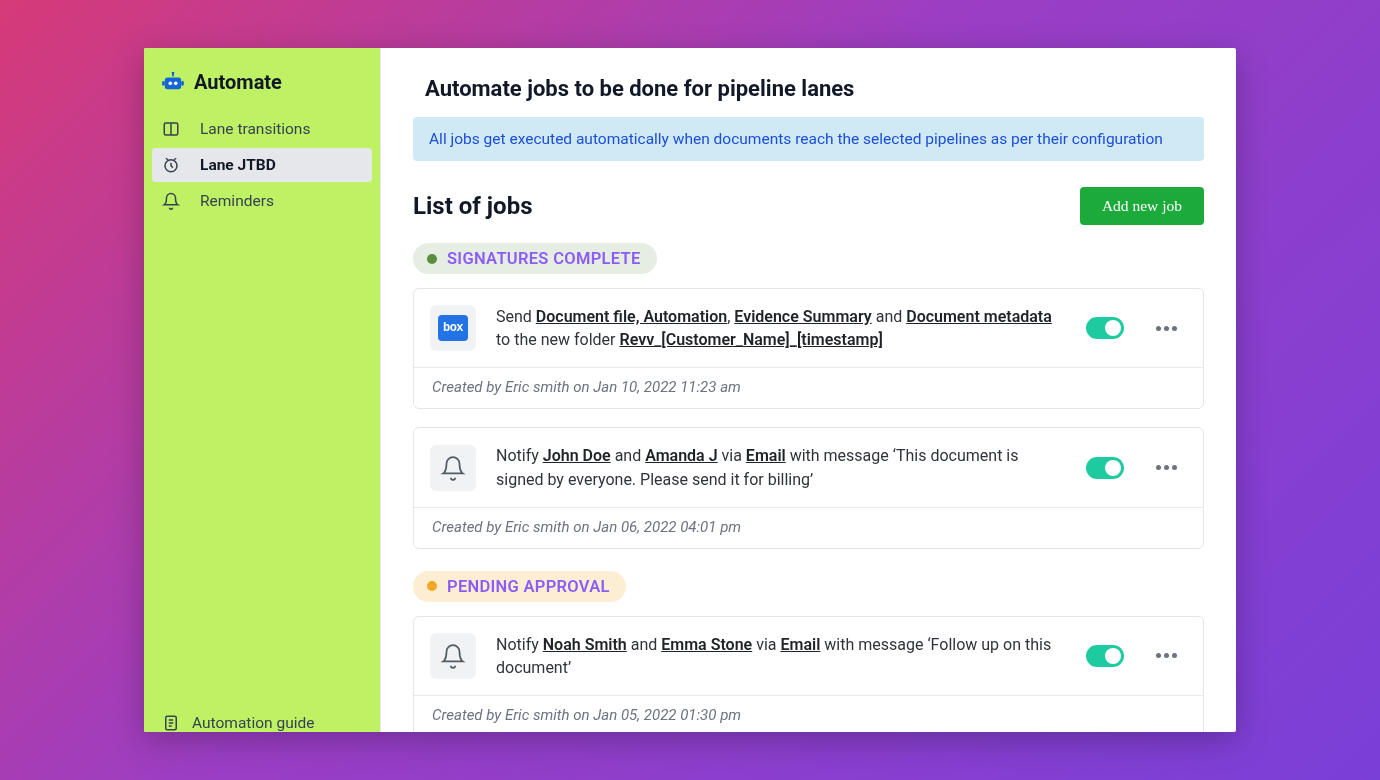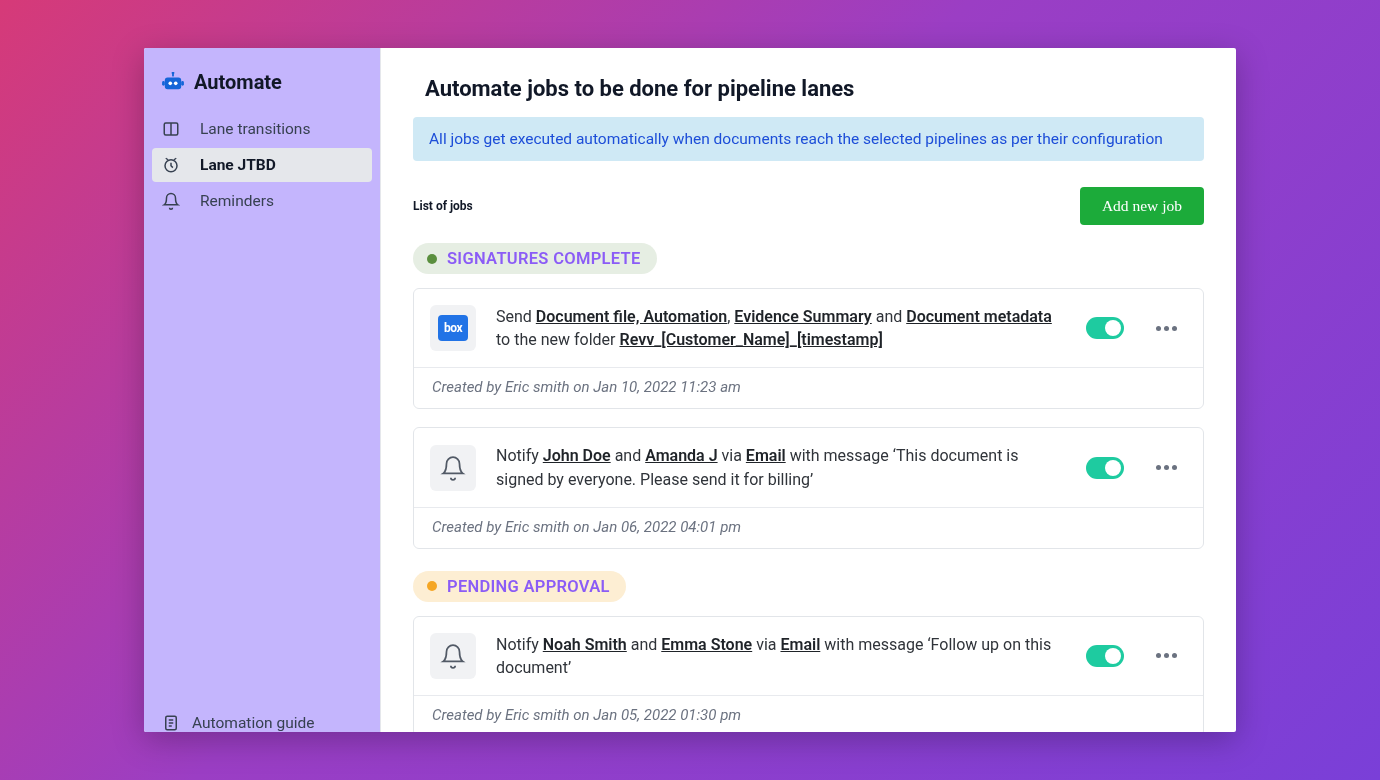--- a/index.html
+++ b/index.html
@@ -19,21 +19,21 @@
     height: 684px;
     background: #fff;
     border-radius: 2px;
     display: flex;
     overflow: hidden;
     box-shadow: 0 8px 32px rgba(0,0,0,.25);
   }
   
   .sidebar {
     width: 237px;
-    background: #c4b5fd;
+    background: #bef264;
     display: flex;
     flex-direction: column;
     border-right: 1px solid #e5e7eb;
   }
   .sidebar-header {
     display: flex;
     align-items: center;
     gap: 10px;
     padding: 22px 18px 18px 18px;
   }
@@ -91,21 +91,21 @@
     border-radius: 4px;
     font-size: 15.5px;
     margin-bottom: 26px;
   }
   .list-header {
     display: flex;
     align-items: center;
     justify-content: space-between;
     margin-bottom: 18px;
   }
-  .list-title { font-size: 12px; font-weight:700; color:#111827; }
+  .list-title { font-size: 24px; font-weight:700; color:#111827; }
   .add-btn {
     background: #1cab3a;
     color: #fff;
     font-size: 15.5px;
     font-weight: 500;
     padding: 10px 22px;
     border: none;
     border-radius: 4px;
     cursor: pointer;
     font-family: Liberation Serif, serif;
@@ -144,21 +144,21 @@
   .job-icon-box {
     width: 46px; height: 46px;
     border-radius: 6px;
     background: #f1f2f4;
     display:flex; align-items:center; justify-content:center;
     flex: 0 0 46px;
   }
   .box-logo {
     width: 30px; height:26px; background:#2173e6; border-radius:4px;
     display:flex; align-items:center; justify-content:center;
-    color:#fff; font-size:12px; font-weight:700; letter-spacing:-.5px;
+    color:#fff; font-size:12px; font-weight:700; letter-spacing:-.5px;font-family:Liberation Mono, monospace;
   }
   .bell-svg { width:26px; height:26px; color:#525a66; }
   .job-desc {
     flex: 1;
     font-size: 16px;
     line-height: 1.45;
     color: #30343a;
   }
   .ul { text-decoration: underline; font-weight:600; color:#1f2328; }
   .toggle {

